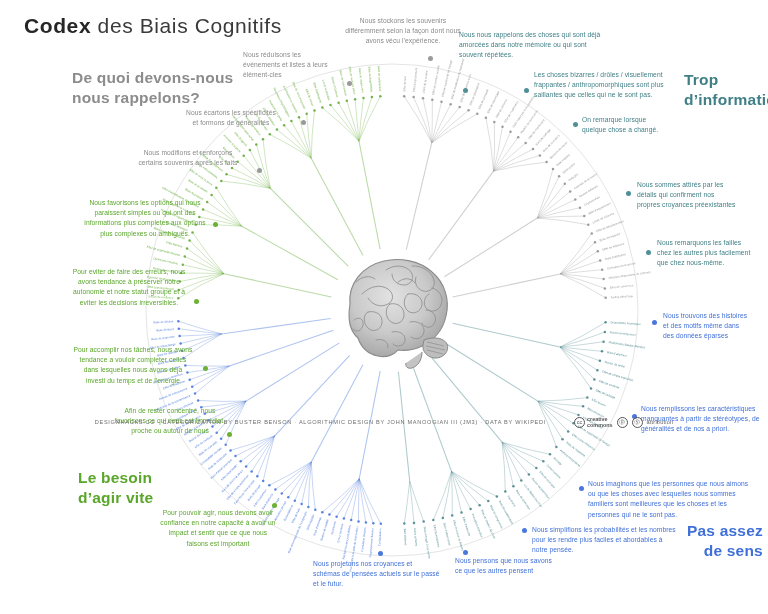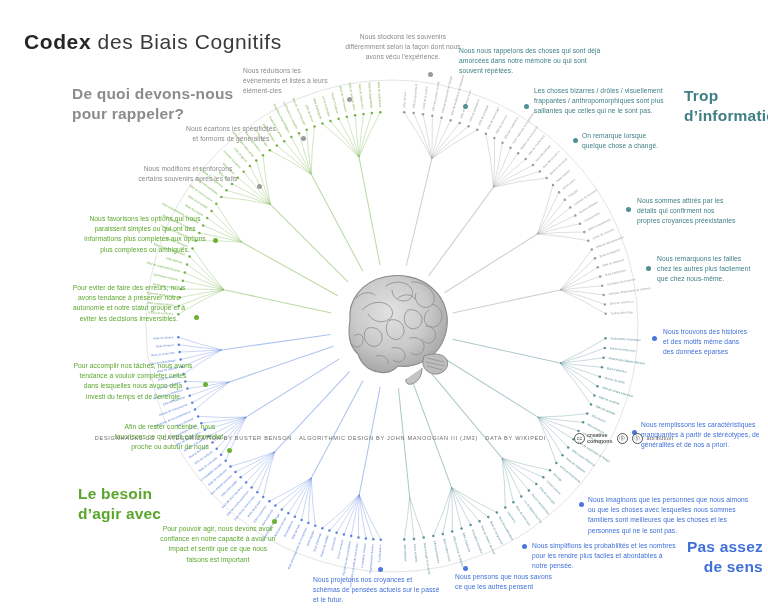--- a/index.html
+++ b/index.html
@@ -3,21 +3,21 @@
 <meta charset="utf-8">
 <title>Codex des Biais Cognitifs</title>
 <style>
   html,body{margin:0;padding:0;}
   body{
     width:768px;height:614px;overflow:hidden;position:relative;
     background:#ffffff;
     font-family:"Liberation Sans", sans-serif;
     color:#333;
   }
-  #stage{position:absolute;left:0;top:16px;width:768px;height:438px;}
+  #stage{position:absolute;left:0;top:0;width:768px;height:438px;}
 
   
   .title{
     position:absolute;left:24px;top:14px;
     font-size:21px;letter-spacing:.6px;color:#262626;white-space:nowrap;
   }
   .title .t-strong{font-weight:bold;}
   .title .t-rest{font-weight:400;color:#3a3a3a;}
 
   
@@ -598,27 +598,27 @@
       <g stroke="#8d8d8d" stroke-width="0.7" fill="none">
         <path d="M 35,32 L 52,36"></path>
           <path d="M 34,36 L 53,40"></path>
           <path d="M 35,40 L 51,44"></path>
       </g>
       <path d="M 30,42 C 30,50 26,56 20,58 C 16,59 13,57 14,53" fill="#c4c4c4" stroke="#8a8a8a" stroke-width="1"></path>
     </g>
   </svg>
 
   <div class="qhead q-memory">De quoi devons-nous
-pour rappeler?</div>
+nous rappelons?</div>
   <div class="qhead q-info">Trop
 d’information</div>
   <div class="qhead q-meaning">Pas assez
 de sens</div>
   <div class="qhead q-speed">Le besoin
-d’agir avec</div>
+d’agir vite</div>
 
   <div class="callout c-gray align-c" style="left:318px;top:16px;width:170px;">Nous stockons les souvenirs
 différemment selon la façon dont nous
 avons vécu l’expérience.</div>
   <div class="callout c-gray align-l" style="left:243px;top:50px;width:120px;">Nous réduisons les
 évènements et listes à leurs
 élément-cles</div>
   <div class="callout c-gray align-c" style="left:150px;top:108px;width:162px;">Nous écartons les spécificités
 et formons de généralités</div>
   <div class="callout c-gray align-c" style="left:108px;top:148px;width:160px;">Nous modifions et renforçons

